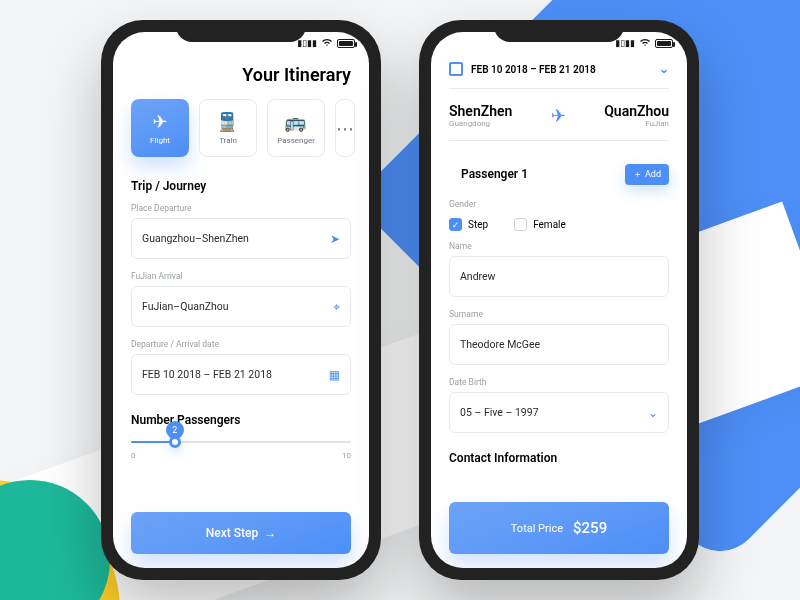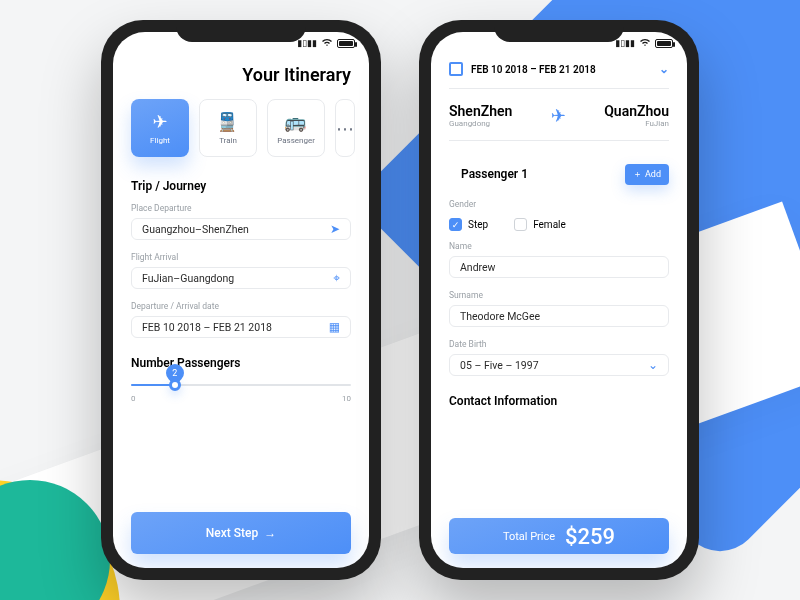--- a/index.html
+++ b/index.html
@@ -65,21 +65,21 @@
     font-size:8px; color:#6b7280; background:#fff;
   }
   .tab.active {
     background: linear-gradient(160deg, var(--blue-light), var(--blue));
     color:#fff; border:none; box-shadow: 0 10px 18px var(--shadow);
   }
   .tab .ic { font-size:18px; }
   .sec-title { font-size:12px; font-weight:600; margin:6px 0 10px; }
   .label { font-size:8.5px; color:var(--text-muted); margin-bottom:5px; display:block; }
   .field {
-    height:22px; border:1px solid var(--border); border-radius:6px;
+    height:41px; border:1px solid var(--border); border-radius:6px;
     display:flex; align-items:center; justify-content:space-between;
     padding:0 10px; font-size:10.5px; color:#2b2b2b; margin-bottom:12px;
     background:#fff;
   }
   .field .tail { color:var(--blue); font-size:12px; }
   .slider-wrap { margin:4px 0 16px; }
   .slider-track { height:2px; background:#e1e4e8; position:relative; border-radius:2px; }
   .slider-fill { position:absolute; height:2px; left:0; width:20%; background:var(--blue); border-radius:2px; }
   .slider-thumb {
     position:absolute; left:20%; top:50%; transform:translate(-50%,-50%);
@@ -120,26 +120,26 @@
   .chip {
     background:var(--blue); color:#fff; font-size:9px; padding:4px 8px; border-radius:4px;
     display:flex; align-items:center; gap:3px;
     box-shadow:0 6px 14px var(--shadow);
   }
   .checks { display:flex; gap:26px; margin:4px 0 10px; font-size:10px; }
   .chk { display:flex; align-items:center; gap:6px; }
   .box { width:13px; height:13px; border:1px solid #cfd3d8; border-radius:3px; display:flex; align-items:center; justify-content:center; font-size:9px; color:#fff; }
   .box.on { background:var(--blue); border-color:var(--blue); }
   .price-bar {
-    margin-top:auto; margin-bottom:14px; height:36px; border-radius:6px;
+    margin-top:auto; margin-bottom:14px; height:52px; border-radius:6px;
     background: linear-gradient(160deg, var(--blue-light), var(--blue));
     color:#fff; display:flex; align-items:center; justify-content:center; gap:10px;
     font-size:11px; box-shadow: 0 12px 20px var(--shadow);
   }
-  .price-bar .amt { font-size:22px; font-weight:500; }
+  .price-bar .amt { font-size:15px; font-weight:500; }
   .chev { color:var(--blue); font-size:12px; }
   .bat { width:18px; height:9px; border:1px solid #1a1a1a; border-radius:2px; position:relative; }
   .bat::after { content:""; position:absolute; right:-3px; top:2px; width:2px; height:5px; background:#1a1a1a; border-radius:1px; }
   .bat i { display:block; width:14px; height:5px; margin:1px; background:#1a1a1a; border-radius:1px; }
 </style>
 </head>
 <body>
 
 <div class="bg-blue"></div>
 <div class="bg-white-band"></div>
@@ -184,23 +184,23 @@
         </div>
 
         <div class="sec-title">Trip / Journey</div>
 
         <span class="label">Place Departure</span>
         <div class="field">
           <span>Guangzhou–ShenZhen</span>
           <span class="tail">➤</span>
         </div>
 
-        <span class="label">Flight Arrival</span>
-        <div class="field">
-          <span>FuJian–Guangdong</span>
+        <span class="label">FuJian Arrival</span>
+        <div class="field">
+          <span>FuJian–QuanZhou</span>
           <span class="tail">⌖</span>
         </div>
 
         <span class="label">Departure / Arrival date</span>
         <div class="field">
           <span>FEB 10 2018 – FEB 21 2018</span>
           <span class="tail">▦</span>
         </div>
 
         <div class="sec-title">Number Passengers</div>

